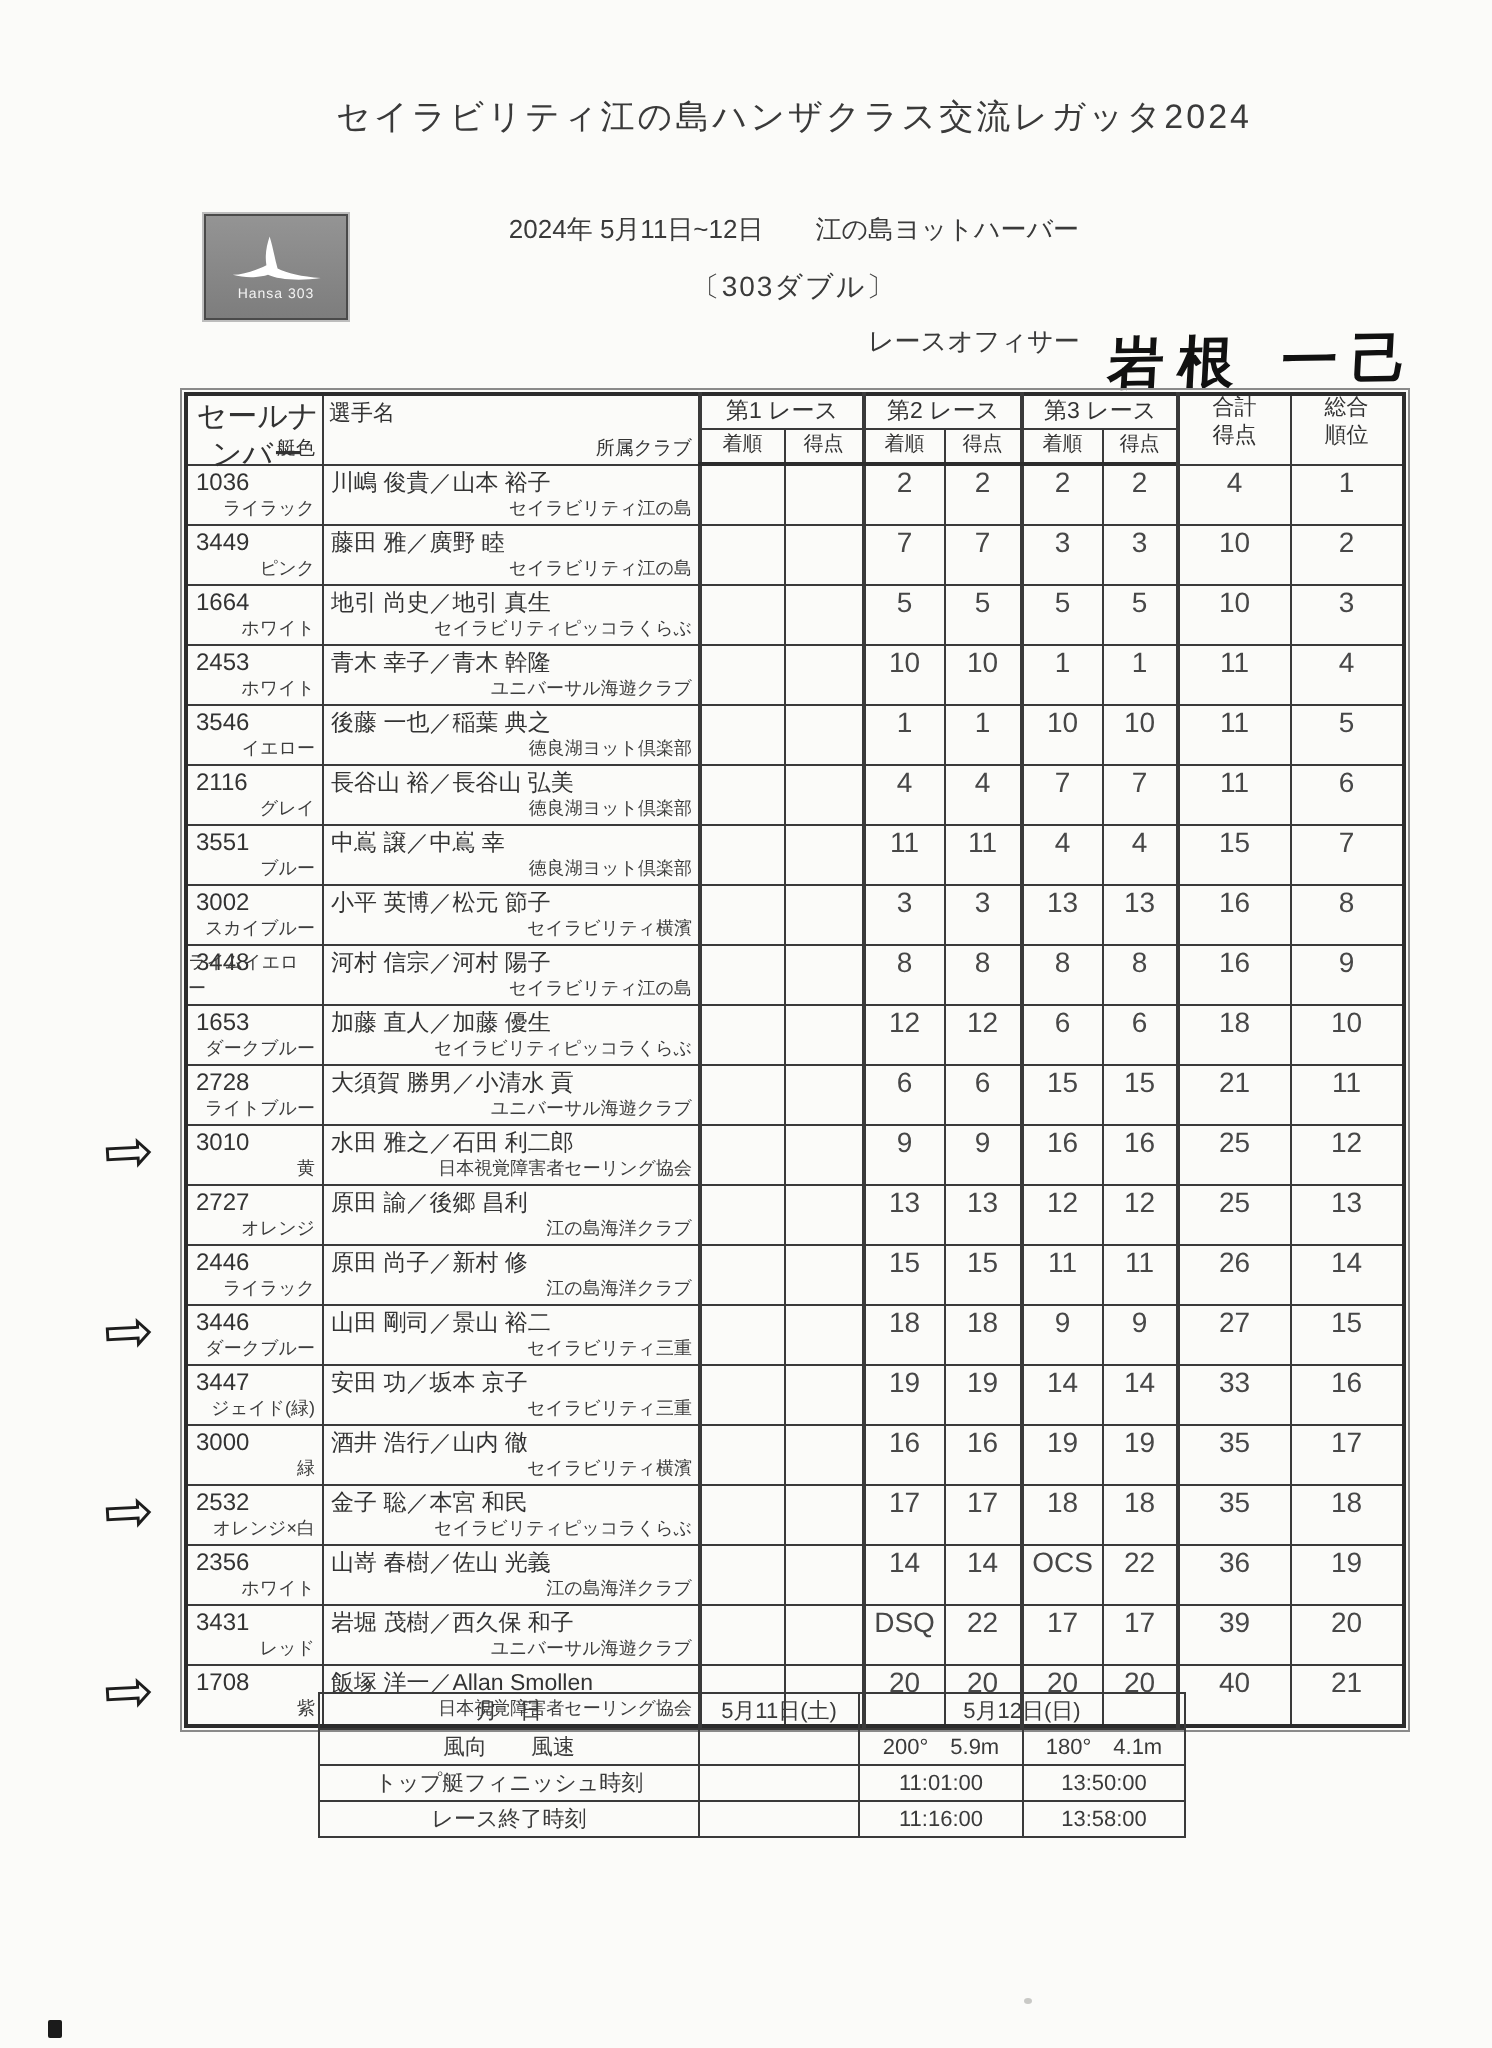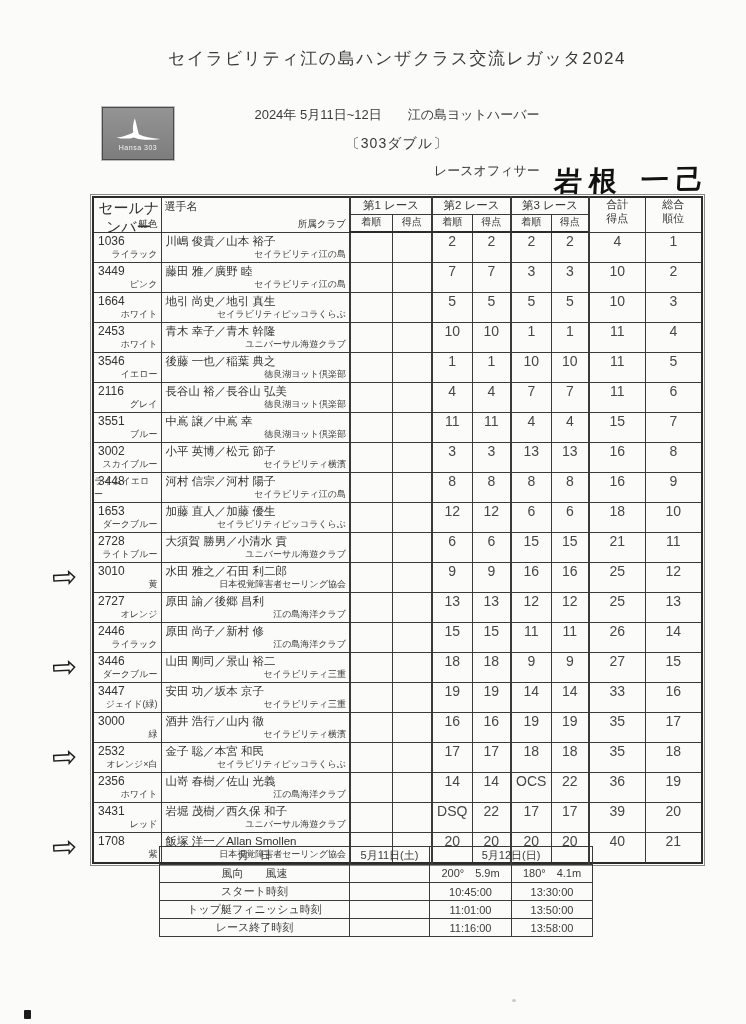--- a/index.html
+++ b/index.html
@@ -525,26 +525,20 @@
           <td>5月11日(土)</td>
           <td colspan="2">5月12日(日)</td>
         </tr>
         <tr>
           <td>風向　　風速</td>
           <td></td>
           <td>200°　5.9m</td>
           <td>180°　4.1m</td>
         </tr>
         <tr>
-          <td>スタート時刻</td>
-          <td></td>
-          <td>10:45:00</td>
-          <td>13:30:00</td>
-        </tr>
-        <tr>
           <td>トップ艇フィニッシュ時刻</td>
           <td></td>
           <td>11:01:00</td>
           <td>13:50:00</td>
         </tr>
         <tr>
           <td>レース終了時刻</td>
           <td></td>
           <td>11:16:00</td>
           <td>13:58:00</td>

